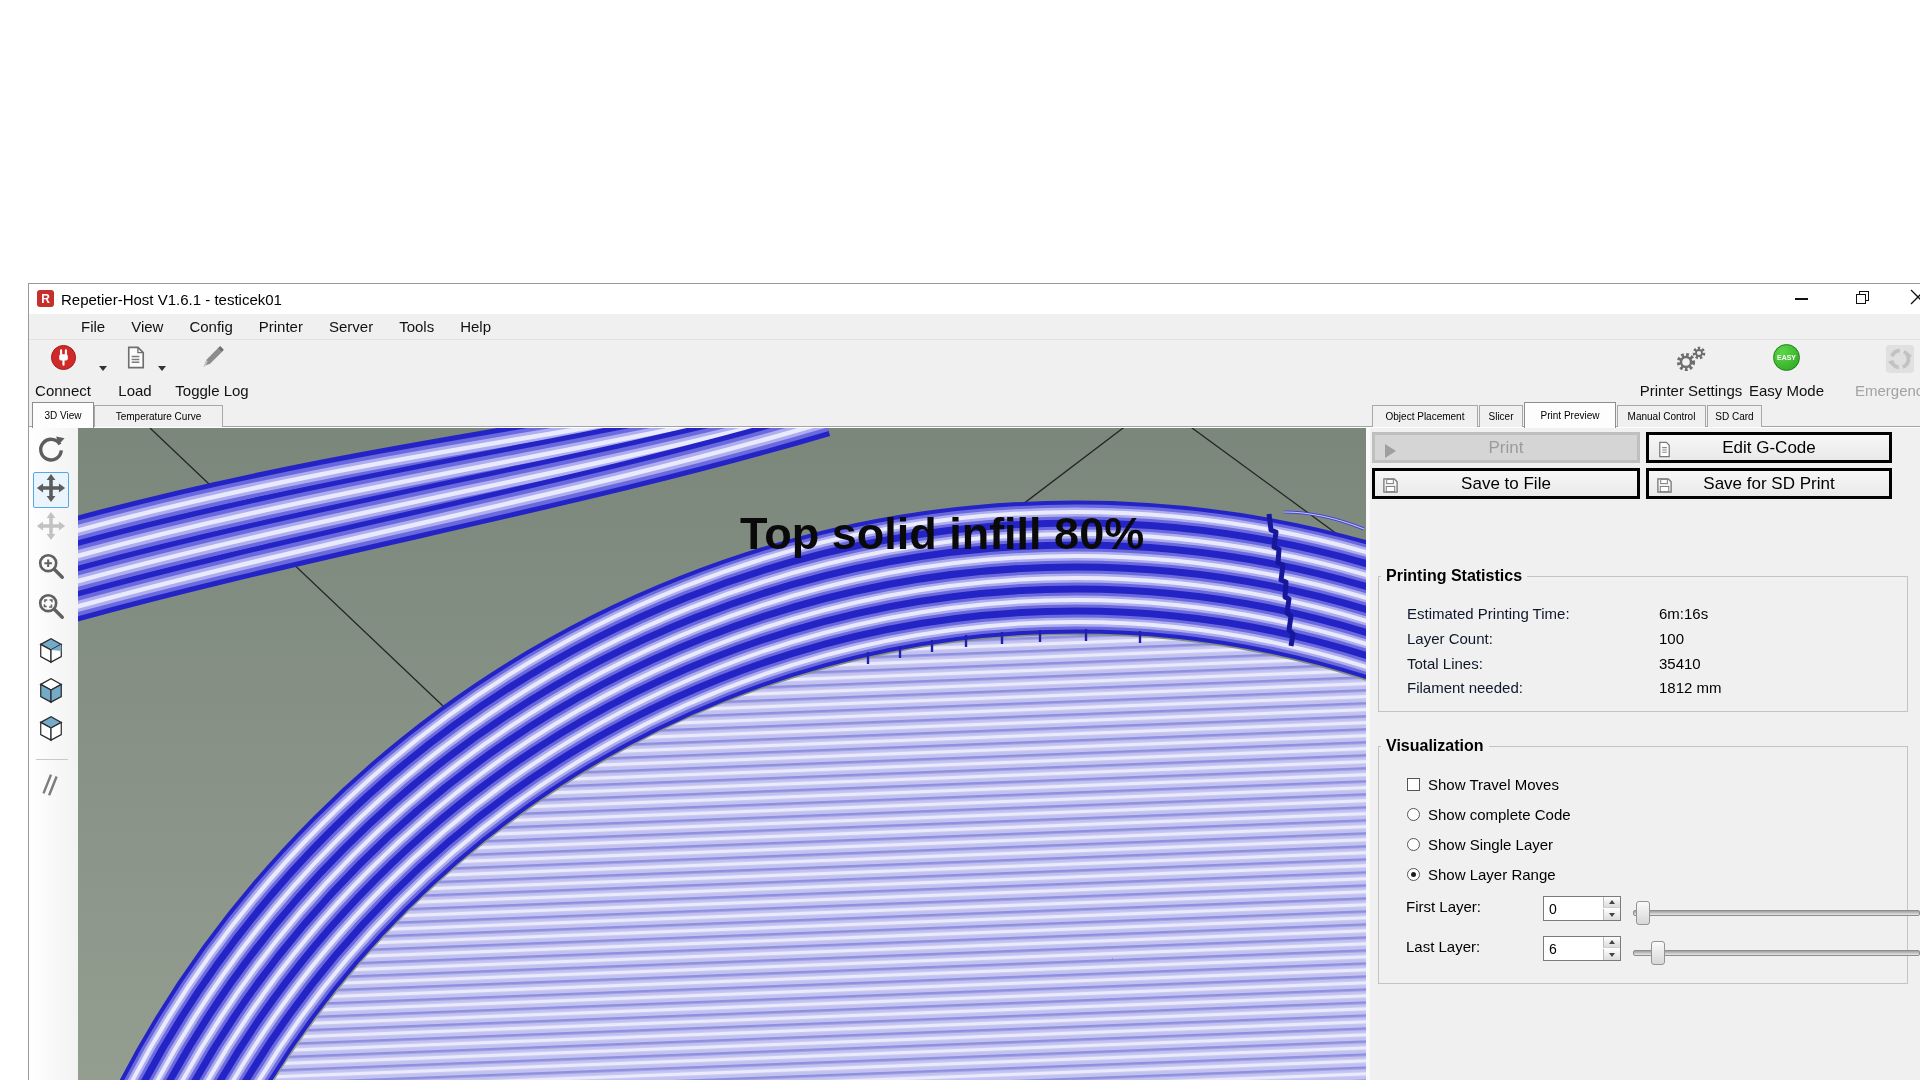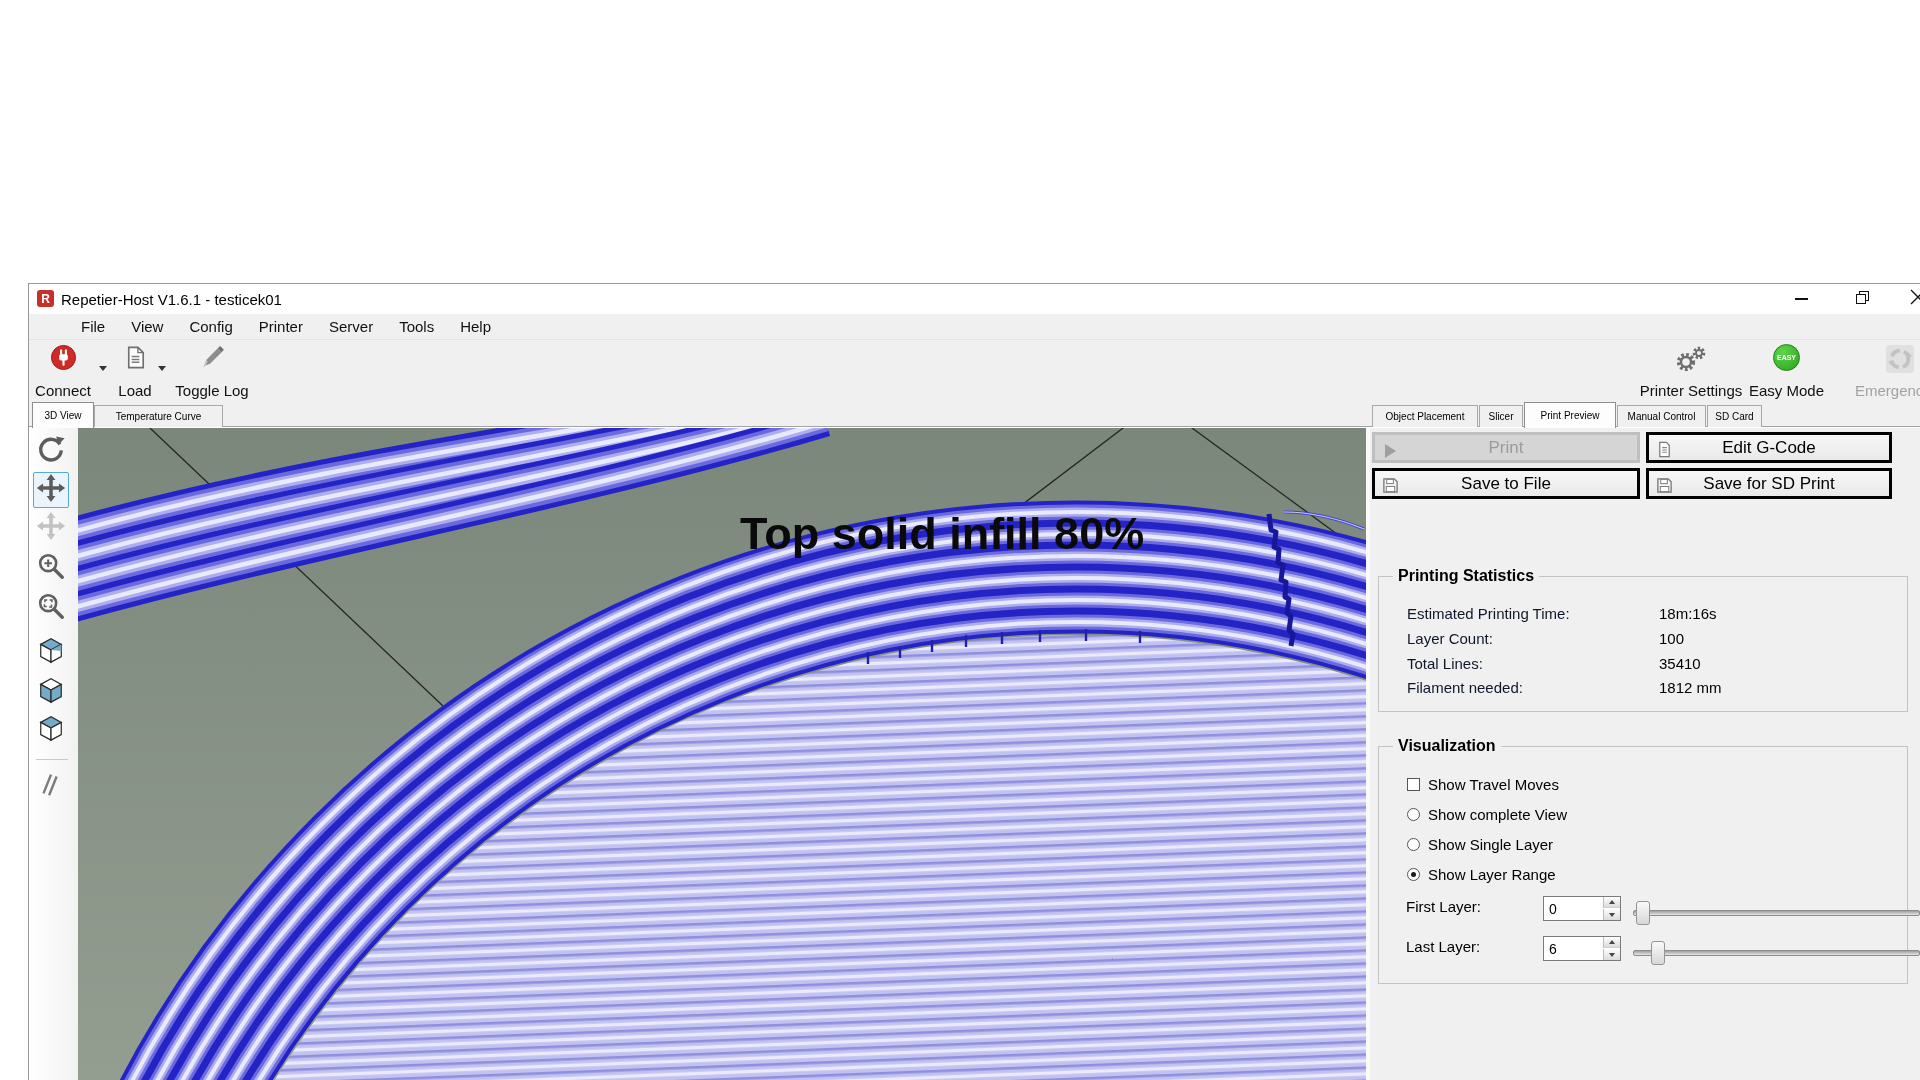--- a/index.html
+++ b/index.html
@@ -51,21 +51,21 @@
   
   #panel{left:1370px;top:428px;width:550px;height:652px;background:#f0f0f0}
   .btn{position:absolute;box-sizing:border-box;border:3px solid #000000;
     background:linear-gradient(#f7f7f7,#e9e9e9);font-size:17px;color:#000;
     display:flex;align-items:center;justify-content:center}
   .btn .bicon{position:absolute;left:7px;top:6px}
   .btn.disabled{background:#d5d5d5;color:#9b9b9b;border-color:#bfbfbf}
   .play-tri{position:absolute;left:10px;top:9px;width:0;height:0;border-top:7px solid transparent;
     border-bottom:7px solid transparent;border-left:11px solid #9f9f9f}
   .gbox{position:absolute;border:1px solid #c3c3c3;box-sizing:border-box}
-  .gbox-legend{position:absolute;top:-10px;left:14px;background:#f0f0f0;padding:0 5px;
+  .gbox-legend{position:absolute;top:-10px;left:2px;background:#f0f0f0;padding:0 5px;
     font-weight:bold;font-size:16px;color:#000;white-space:nowrap}
   .stat-label{position:absolute;left:28px;font-size:15px;color:#0f172a;white-space:nowrap}
   .stat-value{position:absolute;left:280px;font-size:15px;color:#000;white-space:nowrap}
   .opt-row{position:absolute;left:28px;display:flex;align-items:center;gap:8px;font-size:15px;color:#000;white-space:nowrap}
   .chk{width:13px;height:13px;border:1px solid #555;background:#fff;box-sizing:border-box}
   .rad{width:13px;height:13px;border:1px solid #555;border-radius:50%;background:#fff;position:relative;box-sizing:border-box}
   .rad.on::after{content:"";position:absolute;left:3px;top:3px;width:5px;height:5px;border-radius:50%;background:#1c1c1c}
   .field-label{position:absolute;font-size:15px;color:#000;white-space:nowrap}
   .spin{position:absolute;width:78px;height:25px;background:#fff;border:1px solid #7b7b7b;box-sizing:border-box}
   .spin input{position:absolute;left:0;top:0;width:56px;height:23px;border:none;outline:none;
@@ -376,38 +376,38 @@
       <rect x="5" y="2.5" width="7" height="4.5" fill="#fff" stroke="#777"></rect>
       <rect x="4.5" y="10" width="9" height="5.5" fill="#fff" stroke="#777"></rect>
     </svg>
   </span>
   <span>Save for SD Print</span>
 </div>
 
 <div class="gbox" style="left:1378px;top:576px;width:530px;height:136px">
   <span class="gbox-legend">Printing Statistics</span>
   <span class="stat-label" style="top:28px">Estimated Printing Time:</span>
-  <span class="stat-value" style="top:28px">18m:16s</span>
+  <span class="stat-value" style="top:28px">6m:16s</span>
   <span class="stat-label" style="top:53px">Layer Count:</span>
   <span class="stat-value" style="top:53px">100</span>
   <span class="stat-label" style="top:78px">Total Lines:</span>
   <span class="stat-value" style="top:78px">35410</span>
   <span class="stat-label" style="top:102px">Filament needed:</span>
   <span class="stat-value" style="top:102px">1812 mm</span>
 </div>
 
 <div class="gbox" style="left:1378px;top:746px;width:530px;height:238px">
   <span class="gbox-legend">Visualization</span>
   <div class="opt-row" style="top:29px">
     <span class="chk"></span>
     <span>Show Travel Moves</span>
   </div>
   <div class="opt-row" style="top:59px">
     <span class="rad"></span>
-    <span>Show complete View</span>
+    <span>Show complete Code</span>
   </div>
   <div class="opt-row" style="top:89px">
     <span class="rad"></span>
     <span>Show Single Layer</span>
   </div>
   <div class="opt-row" style="top:119px">
     <span class="rad on"></span>
     <span>Show Layer Range</span>
   </div>
 </div>

